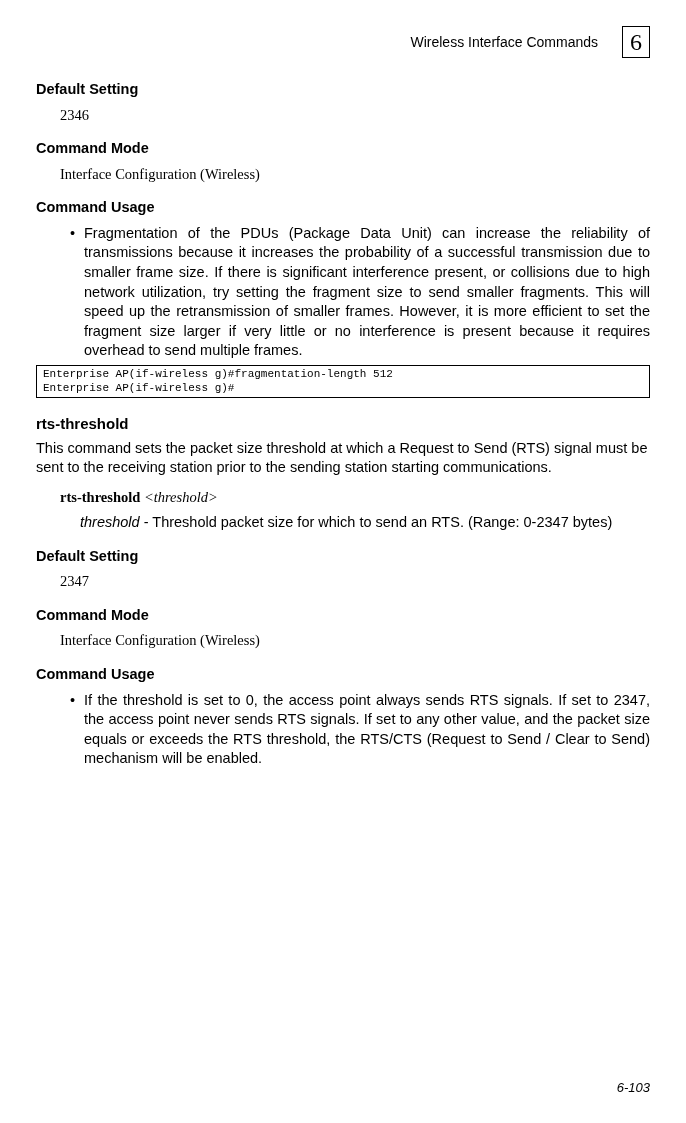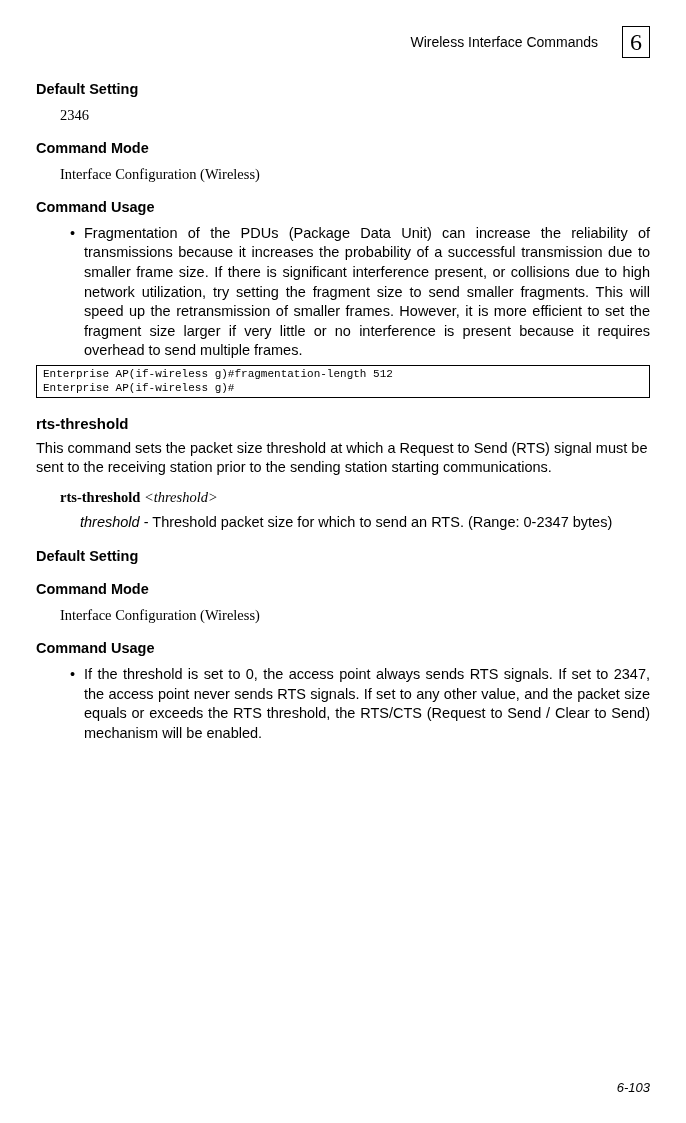--- a/index.html
+++ b/index.html
@@ -112,20 +112,21 @@
   <div class="indent-1 para syntax-line">
     <span class="cmd">rts-threshold</span>
     <span> </span>
     <span class="arg">&lt;threshold&gt;</span>
   </div>
   <div class="indent-2 para param-line">
     <span class="pn">threshold</span><span> - Threshold packet size for which to send an RTS. (Range: 0-2347 bytes)</span>
   </div>
 
   <div class="heading-bold">Default Setting</div>
+  <div class="indent-1 para">2347</div>
 
   <div class="heading-bold">Command Mode</div>
   <div class="indent-1 para">Interface Configuration (Wireless)</div>
 
   <div class="heading-bold">Command Usage</div>
   <ul class="bullets">
     <li>If the threshold is set to 0, the access point always sends RTS signals. If set to 2347, the access point never sends RTS signals. If set to any other value, and the packet size equals or exceeds the RTS threshold, the RTS/CTS (Request to Send / Clear to Send) mechanism will be enabled.</li>
   </ul>
 
 </div>

